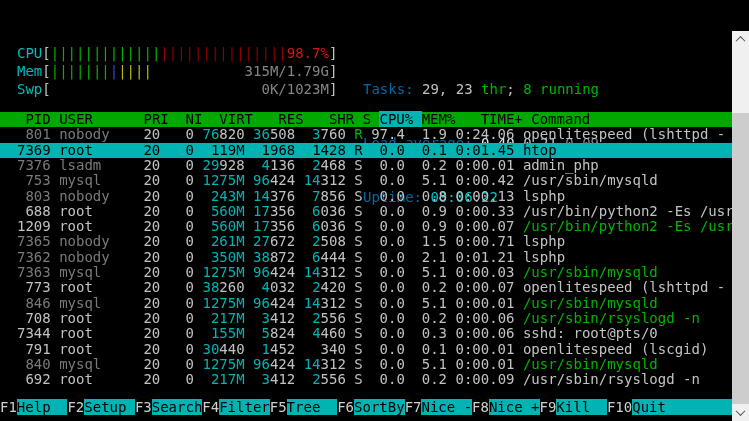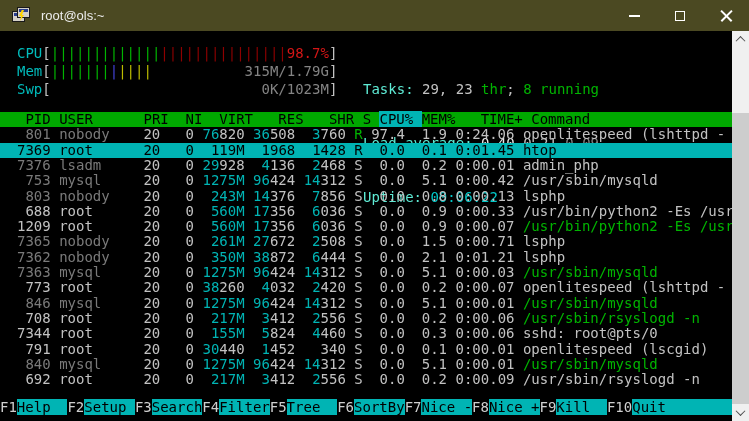--- a/index.html
+++ b/index.html
@@ -21,21 +21,21 @@
   .ic-max { width:10px; height:10px; border:1.5px solid #fff; }
   .ic-close { position:relative; width:13px; height:13px; }
   .ic-close::before, .ic-close::after { content:""; position:absolute; left:-1px; top:5.5px; width:15px; height:1.6px; background:#fff; }
   .ic-close::before { transform:rotate(45deg); }
   .ic-close::after { transform:rotate(-45deg); }
 
   
   .mono { font-family:"DejaVu Sans Mono", monospace; font-size:14px; white-space:pre; }
   #meters { position:absolute; left:17px; top:44px; line-height:18px; }
   #stats  { position:absolute; left:363px; top:44px; line-height:18px; }
-  .c-cyan   { color:#5eead4; }
+  .c-cyan   { color:#0369a1; }
   .c-norm   { color:#c2c2c2; }
   .c-bright { color:#e8e8e8; }
   .c-dim    { color:#848484; }
   .c-green  { color:#00b400; }
   .c-cyanv  { color:#00c8c8; }
 
   
   #header-line { position:absolute; left:0; top:112px; width:732px; height:15.4px; background:#00a800; color:#000; line-height:15.4px; padding-left:17px; }
   #header-line .sort { background:#00b4b4; }
   #rows { position:absolute; left:0; top:127.4px; width:732px; }
@@ -58,39 +58,20 @@
   .chev { width:7px; height:7px; border-left:1.6px solid #505050; border-top:1.6px solid #505050; }
   #sb-up .chev { transform:rotate(45deg) translate(1px,1px); }
   #sb-down .chev { transform:rotate(225deg) translate(1px,1px); }
   #sb-thumb { position:absolute; left:0; top:82px; width:17px; height:291px; background:#cdcdcd; }
 </style>
 </head>
 <body>
 
 <div id="window">
 
-  <div id="titlebar">
-    <div class="putty-icon">
-      <div class="w1"></div>
-        <div class="w2"></div>
-        <div class="bolt"></div>
-    </div>
-    <span class="title-text">root@ols:~</span>
-    <div id="win-controls">
-      <div class="win-btn">
-          <div class="ic-min"></div>
-        </div>
-      <div class="win-btn">
-          <div class="ic-max"></div>
-        </div>
-      <div class="win-btn">
-          <div class="ic-close"></div>
-        </div>
-    </div>
-  </div>
 
   <div id="meters" class="mono"><div><span style="color: rgb(0, 188, 188);">CPU</span><span style="color: rgb(194, 194, 194);">[</span><span style="color: rgb(0, 180, 0);">|||||||||||||</span><span style="color: rgb(143, 0, 0);">|||||||||||||||</span><span style="color: rgb(212, 22, 22);">98.7%</span><span style="color: rgb(194, 194, 194);">]</span></div><div><span style="color: rgb(0, 188, 188);">Mem</span><span style="color: rgb(194, 194, 194);">[</span><span style="color: rgb(0, 180, 0);">|||||||</span><span style="color: rgb(66, 66, 216);">|</span><span style="color: rgb(188, 188, 0);">||||</span><span style="color: rgb(132, 132, 132);">           315M/1.79G</span><span style="color: rgb(194, 194, 194);">]</span></div><div><span style="color: rgb(0, 188, 188);">Swp</span><span style="color: rgb(194, 194, 194);">[</span><span style="color: rgb(132, 132, 132);">                         0K/1023M</span><span style="color: rgb(194, 194, 194);">]</span></div></div>
 
   <div id="stats" class="mono">
     <div><span class="c-cyan">Tasks: </span><span class="c-norm">29, </span><span class="c-norm">23 </span><span class="c-green">thr</span><span class="c-norm">; </span><span class="c-green">8 running</span></div>
     <div><span class="c-cyan">Load average: </span><span class="c-bright">0.40 </span><span class="c-norm">0.21 </span><span class="c-dim">0.09</span></div>
     <div><span class="c-cyan">Uptime: </span><span class="c-cyanv">00:06:22</span></div>
   </div>
 
   <div id="header-line" class="mono"><span style="color: rgb(0, 0, 0);"> PID </span><span style="color: rgb(0, 0, 0);">USER      </span><span style="color: rgb(0, 0, 0);">PRI </span><span style="color: rgb(0, 0, 0);"> NI </span><span style="color: rgb(0, 0, 0);"> VIRT </span><span style="color: rgb(0, 0, 0);">  RES </span><span style="color: rgb(0, 0, 0);">  SHR </span><span style="color: rgb(0, 0, 0);">S </span><span class="sort" style="color: rgb(0, 0, 0);">CPU% </span><span style="color: rgb(0, 0, 0);">MEM% </span><span style="color: rgb(0, 0, 0);">  TIME+ </span><span style="color: rgb(0, 0, 0);">Command</span></div>

